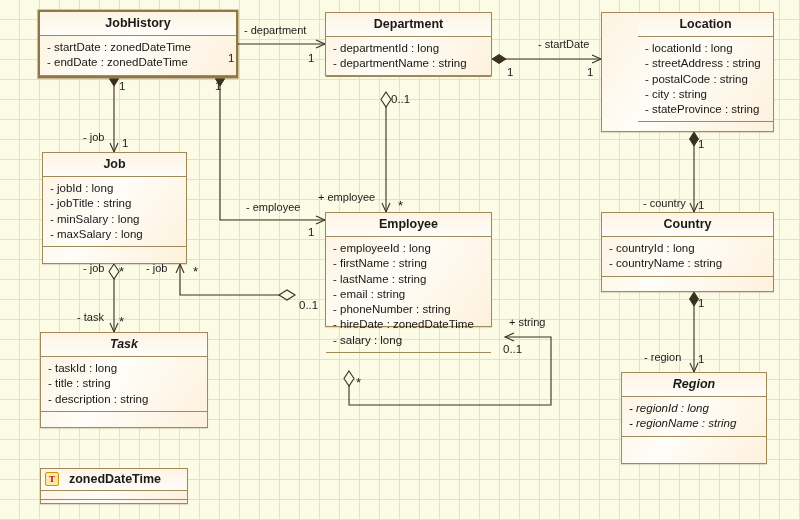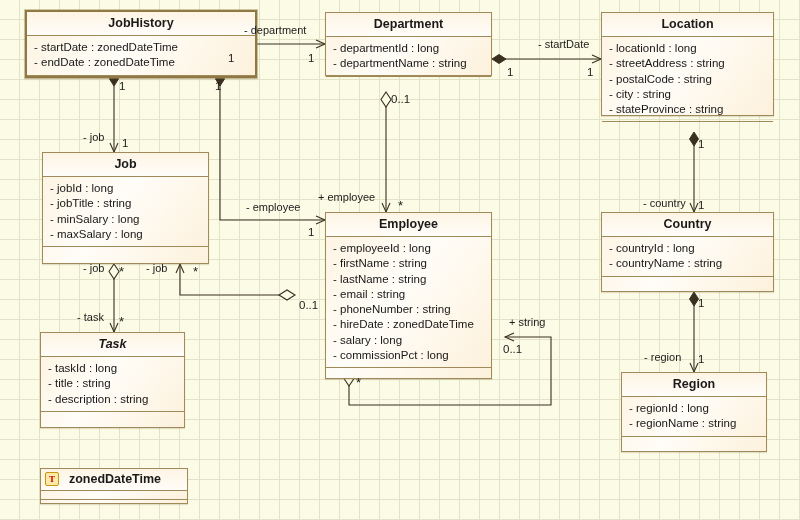--- a/index.html
+++ b/index.html
@@ -159,95 +159,94 @@
     </g>
 
     <g stroke="#3a3020" stroke-width="1.1" fill="#fbfbe6">
       <path d="M386,92 l5,7.5 l-5,7.5 l-5,-7.5 z"></path>
       <path d="M114,264 l5,7.5 l-5,7.5 l-5,-7.5 z"></path>
       <path d="M295,295 l-8,5 l-8,-5 l8,-5 z"></path>
       <path d="M349,371 l5,7.5 l-5,7.5 l-5,-7.5 z"></path>
     </g>
   </svg>
 
-  <div class="uml-class selected" style="left:25px; top:10px; width:232px;">
+  <div class="uml-class selected" style="left:38px; top:10px; width:200px;">
     <div class="cls-title">JobHistory</div>
     <div class="cls-attrs">
       <div class="attr">- startDate : zonedDateTime</div>
       <div class="attr">- endDate : zonedDateTime</div>
     </div>
   </div>
 
   <div class="uml-class" style="left:325px; top:12px; width:167px; height:64px;">
     <div class="cls-title">Department</div>
     <div class="cls-attrs">
       <div class="attr">- departmentId : long</div>
       <div class="attr">- departmentName : string</div>
     </div>
     <div class="cls-ops"></div>
   </div>
 
-  <div class="uml-class" style="left:601px; top:12px; width:173px; height:104px;">
+  <div class="uml-class" style="left:601px; top:12px; width:173px; height:120px;padding-left:36px;">
     <div class="cls-title">Location</div>
     <div class="cls-attrs">
       <div class="attr">- locationId : long</div>
       <div class="attr">- streetAddress : string</div>
       <div class="attr">- postalCode : string</div>
       <div class="attr">- city : string</div>
       <div class="attr">- stateProvince : string</div>
     </div>
     <div class="cls-ops"></div>
   </div>
 
-  <div class="uml-class" style="left:42px; top:152px; width:167px; height:112px;">
+  <div class="uml-class" style="left:42px; top:152px; width:145px; height:112px;">
     <div class="cls-title">Job</div>
     <div class="cls-attrs">
       <div class="attr">- jobId : long</div>
       <div class="attr">- jobTitle : string</div>
       <div class="attr">- minSalary : long</div>
       <div class="attr">- maxSalary : long</div>
     </div>
     <div class="cls-ops"></div>
   </div>
 
-  <div class="uml-class" style="left:325px; top:212px; width:167px; height:167px;">
+  <div class="uml-class" style="left:325px; top:212px; width:167px; height:115px;">
     <div class="cls-title">Employee</div>
     <div class="cls-attrs">
       <div class="attr">- employeeId : long</div>
       <div class="attr">- firstName : string</div>
       <div class="attr">- lastName : string</div>
       <div class="attr">- email : string</div>
       <div class="attr">- phoneNumber : string</div>
       <div class="attr">- hireDate : zonedDateTime</div>
       <div class="attr">- salary : long</div>
-      <div class="attr">- commissionPct : long</div>
     </div>
     <div class="cls-ops"></div>
   </div>
 
   <div class="uml-class" style="left:601px; top:212px; width:173px; height:80px;">
     <div class="cls-title">Country</div>
     <div class="cls-attrs">
       <div class="attr">- countryId : long</div>
       <div class="attr">- countryName : string</div>
     </div>
     <div class="cls-ops"></div>
   </div>
 
-  <div class="uml-class" style="left:40px; top:332px; width:145px; height:96px;">
+  <div class="uml-class" style="left:40px; top:332px; width:168px; height:96px;">
     <div class="cls-title abstract">Task</div>
     <div class="cls-attrs">
       <div class="attr">- taskId : long</div>
       <div class="attr">- title : string</div>
       <div class="attr">- description : string</div>
     </div>
     <div class="cls-ops"></div>
   </div>
 
-  <div class="uml-class" style="left:621px; top:372px; width:146px; height:80px;">
+  <div class="uml-class" style="left:621px; top:372px; width:146px; height:92px;font-style:italic;">
     <div class="cls-title">Region</div>
     <div class="cls-attrs">
       <div class="attr">- regionId : long</div>
       <div class="attr">- regionName : string</div>
     </div>
     <div class="cls-ops"></div>
   </div>
 
   <div class="uml-class" style="left:40px; top:468px; width:148px; height:36px;">
     <div class="cls-title title-with-icon">

